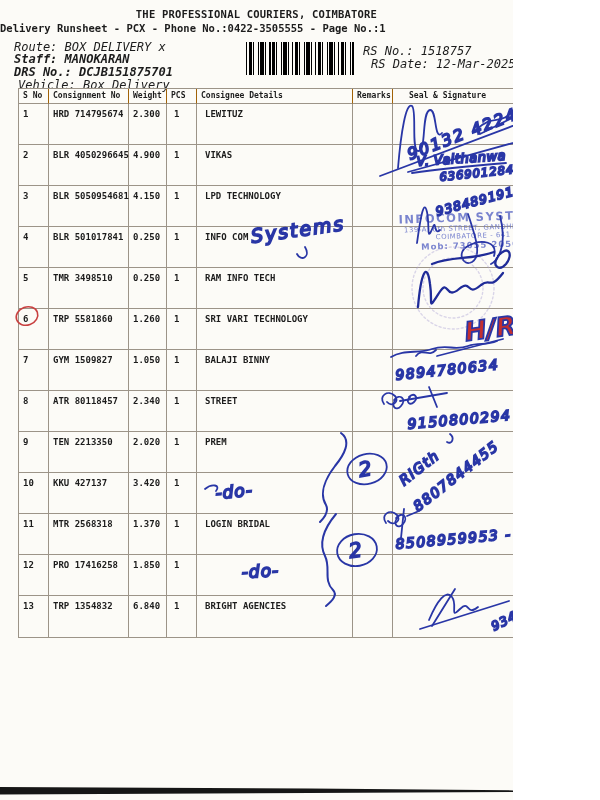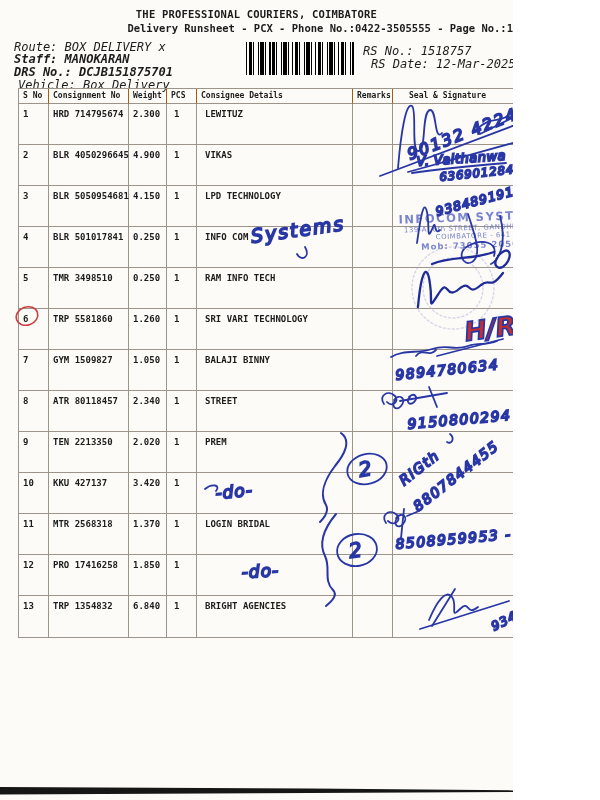--- a/index.html
+++ b/index.html
@@ -1,20 +1,20 @@
 <!DOCTYPE html>
 <html><head>
 <meta charset="utf-8">
 <style>
   html,body{margin:0;padding:0;}
   body{width:600px;height:800px;background:#ffffff;font-family:"DejaVu Sans Mono",monospace;}
   #page{position:relative;width:513px;height:800px;background:#fcfbf7;overflow:hidden;color:#1c1c1c;}
   .abs{position:absolute;white-space:nowrap;}
   .title{left:0;right:0;top:8px;text-align:center;font-size:10.5px;font-weight:700;letter-spacing:.2px;}
-  .subtitle{left:0;right:0;top:22px;text-align:right;font-size:10.5px;font-weight:700;}
+  .subtitle{left:0;right:0;top:22px;text-align:left;font-size:10.5px;font-weight:700;}
   .meta{font-size:12px;font-style:italic;}
   .bold{font-weight:700;}
   
   .barcode{left:246px;top:42px;width:108px;height:33px;
     background:
       repeating-linear-gradient(90deg,#000 0 1.5px,rgba(0,0,0,0) 1.5px 3px,#000 3px 6px,rgba(0,0,0,0) 6px 7.5px,#000 7.5px 8.5px,rgba(0,0,0,0) 8.5px 12px,#000 12px 13px,rgba(0,0,0,0) 13px 14.5px,#000 14.5px 18px,rgba(0,0,0,0) 18px 19px,#000 19px 20px,rgba(0,0,0,0) 20px 23px);
   }
   
   .pcx{left:517px;top:26px;width:66px;height:60px;border:3px solid #5b3fa2;border-radius:52% 48% 50% 50%;
        transform:rotate(-10deg);display:flex;align-items:center;justify-content:center;opacity:.92;}

